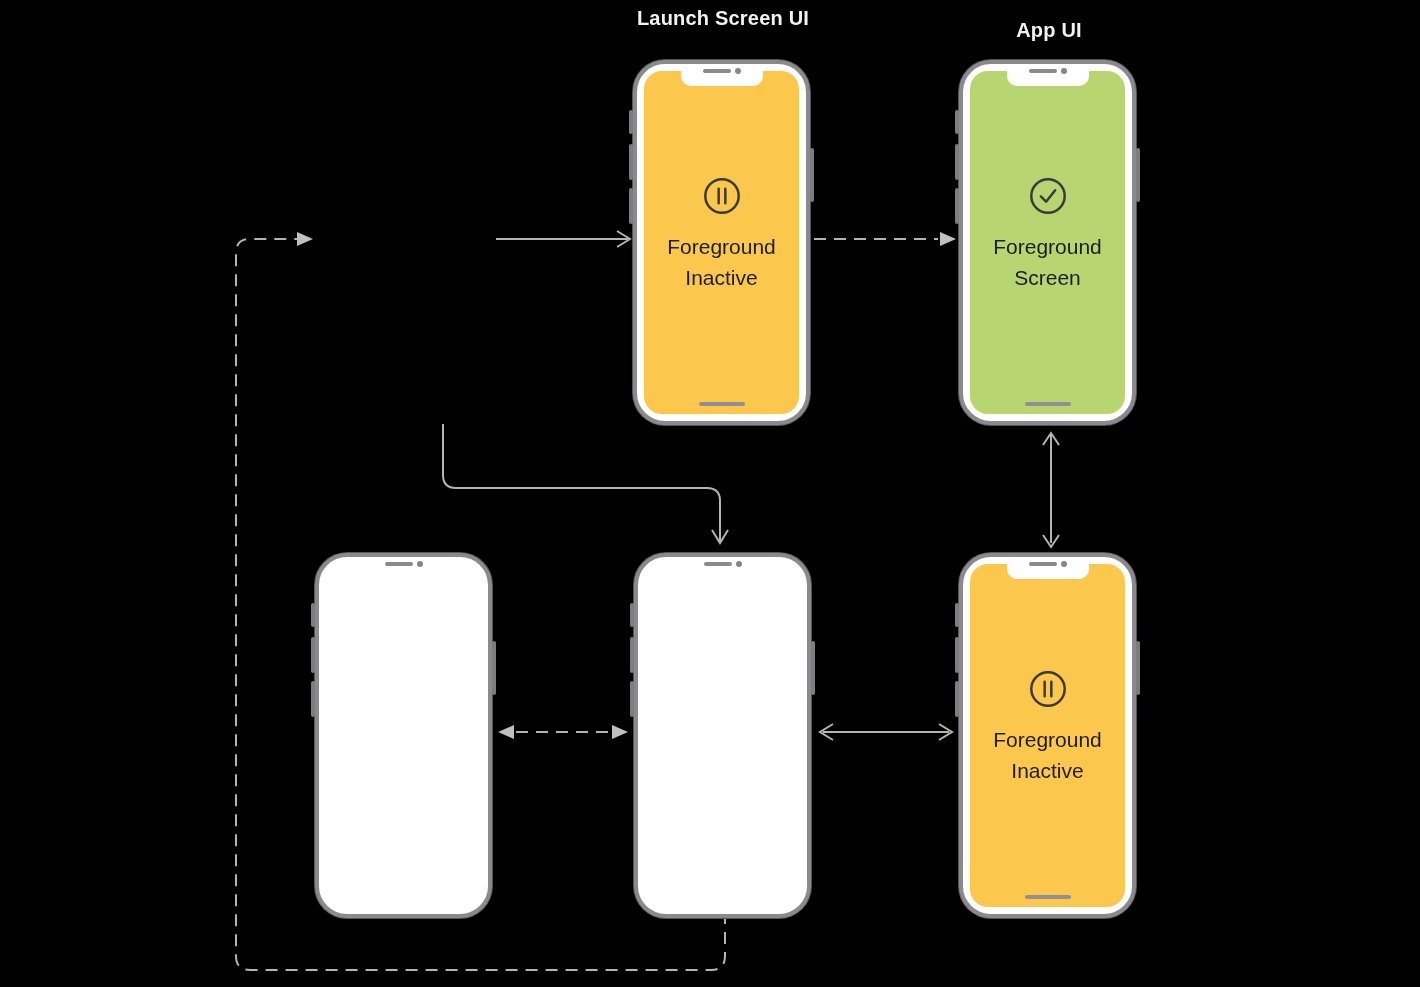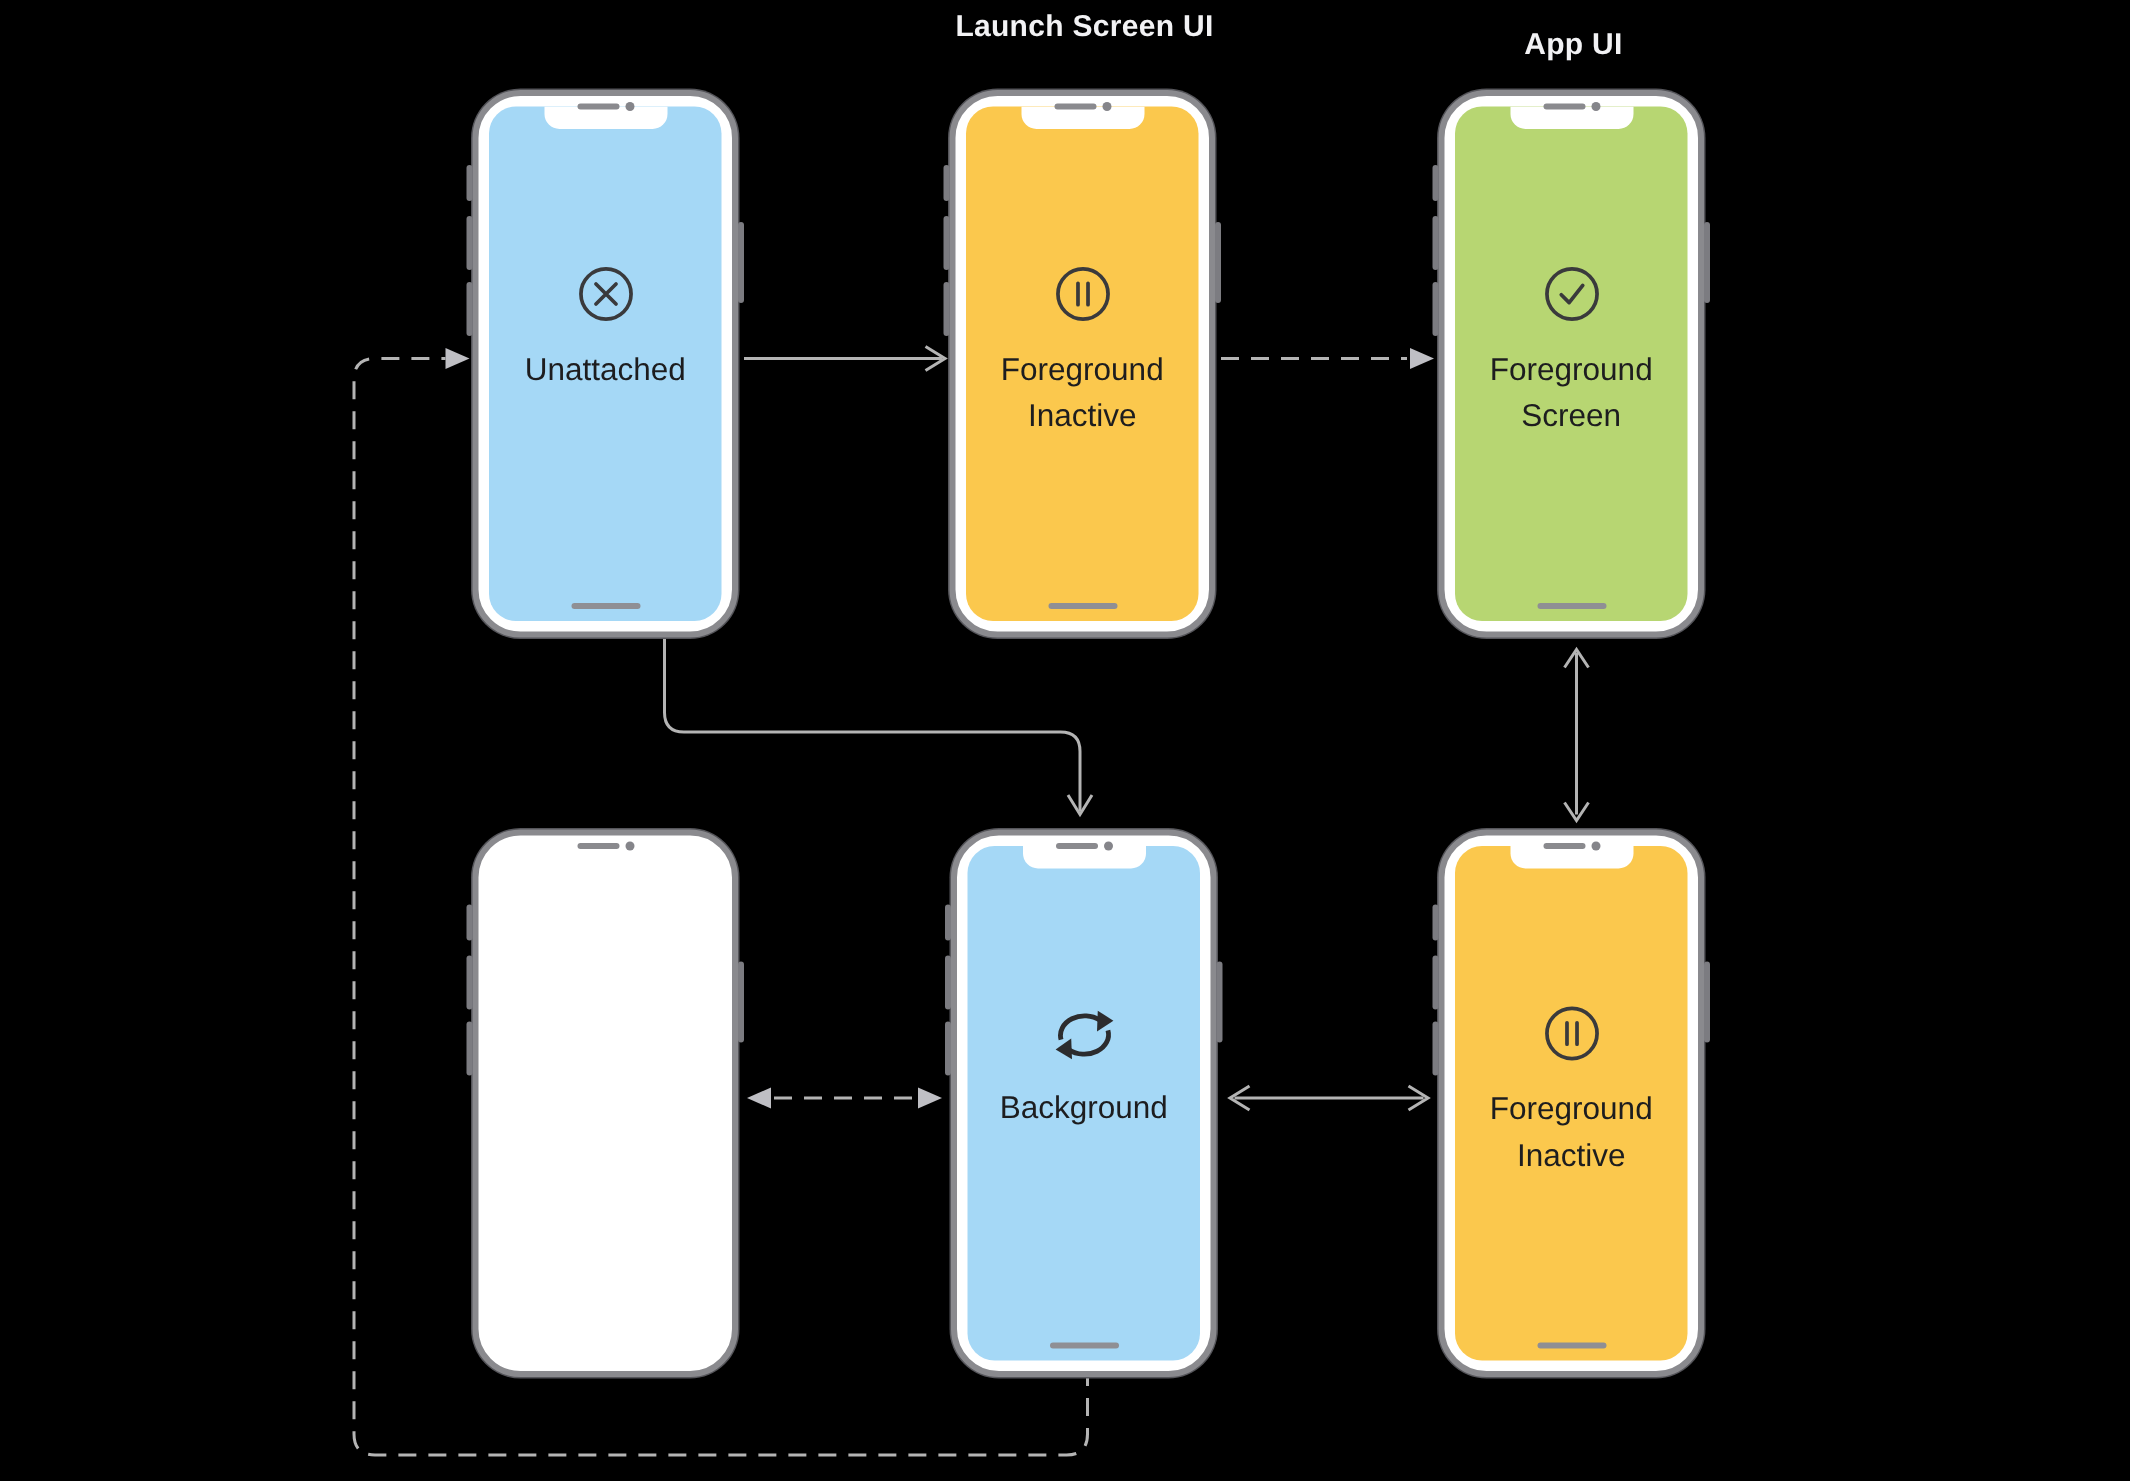--- a/index.html
+++ b/index.html
@@ -116,39 +116,20 @@
       </g>
 
       <g>
         <line x1="516" y1="732" x2="610" y2="732" stroke-dasharray="12 8"></line>
         <polygon points="514,725 498,732 514,739" fill="#BFBFC4" stroke="none"></polygon>
         <polygon points="612,725 628,732 612,739" fill="#BFBFC4" stroke="none"></polygon>
       </g>
     </g>
   </svg>
 
-  <div class="phone pos-1">
-    <div class="sbtn l1"></div>
-    <div class="sbtn l2"></div>
-    <div class="sbtn l3"></div>
-    <div class="sbtn r1"></div>
-    <div class="screen" style="background-color: rgb(165, 216, 246);">
-      <div class="notch"></div>
-      <div class="content">
-        <svg class="state-icon" viewBox="0 0 44 44">
-          <circle cx="22" cy="22" r="17.5" fill="none" stroke="#3A3A3C" stroke-width="2.6"></circle>
-          <path d="M15 15 L29 29 M29 15 L15 29" stroke="#3A3A3C" stroke-width="2.6" fill="none" stroke-linecap="round"></path>
-        </svg>
-        <div class="state-label">Unattached</div>
-      </div>
-      <div class="home-indicator"></div>
-    </div>
-    <div class="speaker"></div>
-    <div class="camera"></div>
-  </div>
 
   <div class="phone pos-2">
     <div class="sbtn l1"></div>
     <div class="sbtn l2"></div>
     <div class="sbtn l3"></div>
     <div class="sbtn r1"></div>
     <div class="screen" style="background-color: rgb(251, 200, 77);">
       <div class="notch"></div>
       <div class="content">
         <svg class="state-icon" viewBox="0 0 44 44">
@@ -190,33 +171,20 @@
     <div class="sbtn r1"></div>
     <div class="speaker"></div>
     <div class="camera"></div>
   </div>
 
   <div class="phone pos-5">
     <div class="sbtn l1"></div>
     <div class="sbtn l2"></div>
     <div class="sbtn l3"></div>
     <div class="sbtn r1"></div>
-    <div class="screen" style="background-color: rgb(165, 216, 246);">
-      <div class="notch"></div>
-      <div class="content">
-        <svg class="state-icon wide" viewBox="0 0 48 36">
-          <path d="M9 21 A 15.5 12.5 0 0 1 34 8.6" fill="none" stroke="#2C2C2E" stroke-width="3.1"></path>
-          <polygon points="32.5,2.5 42.5,8.8 32,15.8" fill="#2C2C2E"></polygon>
-          <path d="M39 15 A 15.5 12.5 0 0 1 14 27.4" fill="none" stroke="#2C2C2E" stroke-width="3.1"></path>
-          <polygon points="15.5,20.2 5.5,27.2 16,33.5" fill="#2C2C2E"></polygon>
-        </svg>
-        <div class="state-label">Background</div>
-      </div>
-      <div class="home-indicator"></div>
-    </div>
     <div class="speaker"></div>
     <div class="camera"></div>
   </div>
 
   <div class="phone pos-6">
     <div class="sbtn l1"></div>
     <div class="sbtn l2"></div>
     <div class="sbtn l3"></div>
     <div class="sbtn r1"></div>
     <div class="screen" style="background-color: rgb(251, 200, 77);">

